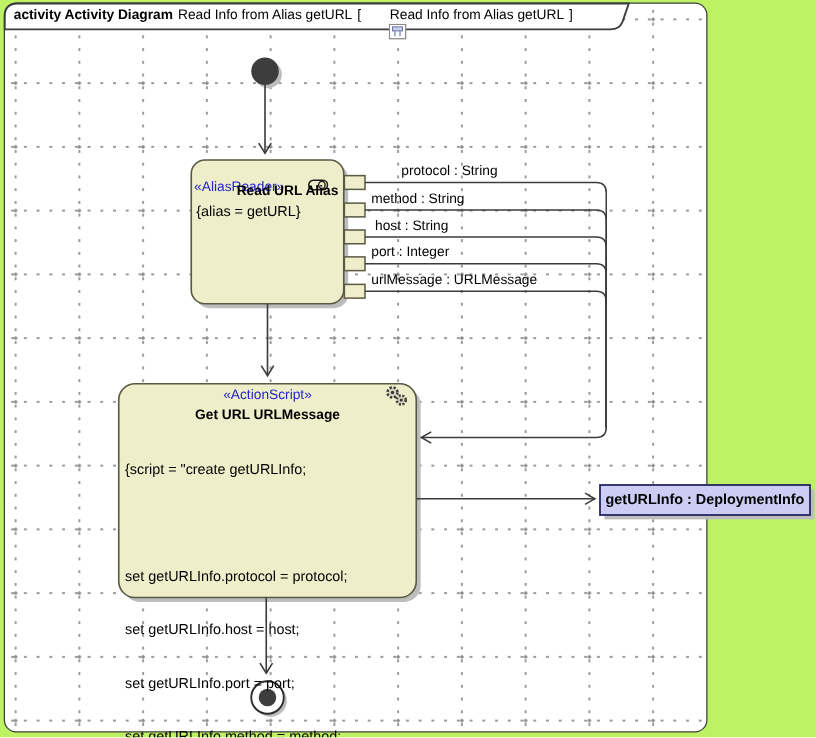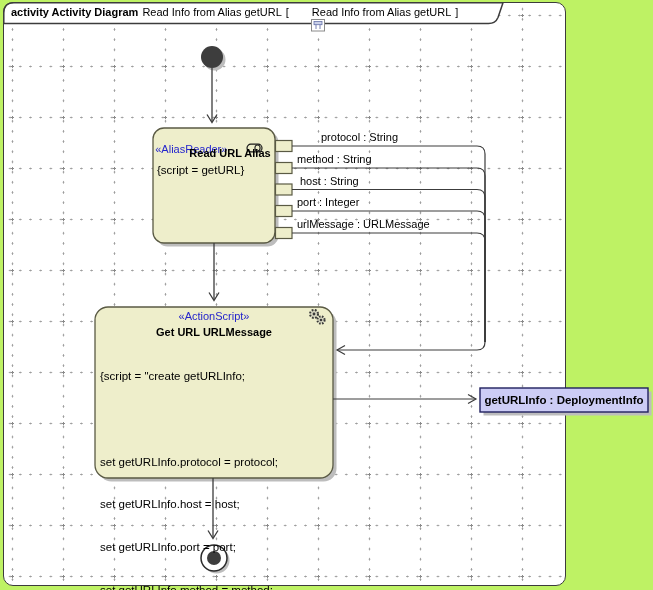--- a/index.html
+++ b/index.html
@@ -117,21 +117,21 @@
   <div class="txt center" style="left:148px;top:130px;width:122px;gap:0;">
     <span class="blue">«AliasReader»</span>
     <span>
       <svg width="17" height="10" viewBox="0 0 17 10">
         <rect x="1" y="1.2" width="15" height="7.6" rx="3.8" fill="#eeeecb" stroke="#1a1a1a" stroke-width="1.2"></rect>
         <ellipse cx="11.5" cy="5" rx="2.6" ry="3" fill="#eeeecb" stroke="#1a1a1a" stroke-width="1.1"></ellipse>
       </svg>
     </span>
   </div>
   <div class="txt center b" style="left:153px;top:147px;width:122px;margin-left:16px;">Read URL Alias</div>
-  <div class="txt" style="left:157px;top:164px;font-size:11.5px;">{script = getURL}</div>
+  <div class="txt" style="left:157px;top:164px;font-size:11.5px;">{alias = getURL}</div>
 
   <div class="txt" style="left:297px;top:131px;padding-left:24px;">protocol : String</div>
   <div class="txt" style="left:297px;top:153px;">method : String</div>
   <div class="txt" style="left:300px;top:174.5px;">host : String</div>
   <div class="txt" style="left:297px;top:196px;">port : Integer</div>
   <div class="txt" style="left:297px;top:218px;">urlMessage : URLMessage</div>
 
   <div class="txt center blue" style="left:95px;top:310px;width:238px;">«ActionScript»</div>
   <div class="txt center b" style="left:95px;top:326px;width:238px;">Get URL URLMessage</div>
   <div class="txt" style="left:100px;top:344px;width:230px;">

